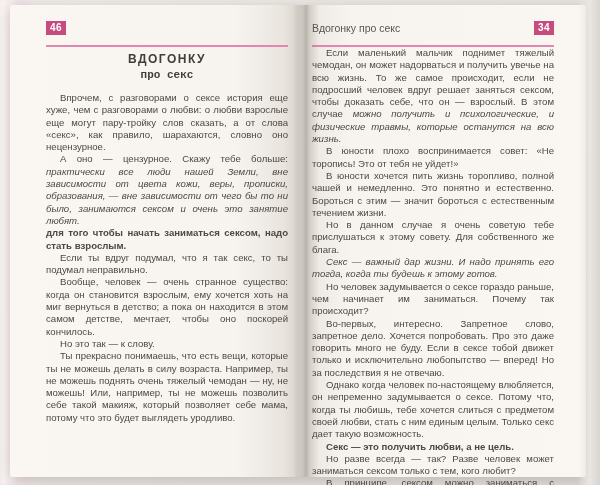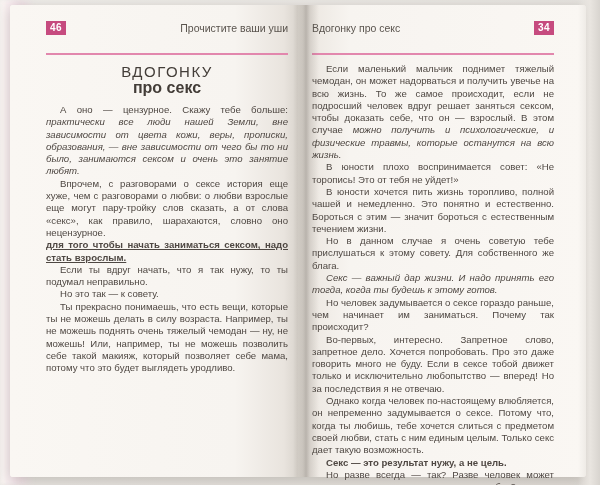--- a/index.html
+++ b/index.html
@@ -48,85 +48,85 @@
       rgba(110,102,94,0) 0%,
       rgba(110,102,94,.22) 38%,
       rgba(95,88,80,.34) 50%,
       rgba(110,102,94,.18) 66%,
       rgba(110,102,94,0) 100%);
     pointer-events:none;
   }
   .pg-header{
     display:flex;align-items:flex-end;
     border-bottom:2px solid #e287ad;
-    padding-bottom:18px;margin-bottom:8px;justify-content:space-between;
+    padding-bottom:10px;margin-bottom:0;justify-content:space-between;
   }
   .pg-num{
     background:#c64b7f;color:#fff;
     font-size:10px;font-weight:bold;
     padding:1px 4px;line-height:12px;
     letter-spacing:.5px;
   }
   .running{
     font-size:10.5px;color:#5a544e;line-height:14px;
   }
   .spacer{flex:1;}
   .chapter-title{text-align:center;margin:4px 0 9px 0;color:#433d38;}
-  .ct1{font-size:15px;font-weight:normal;letter-spacing:1.5px;line-height:17px;}
-  .ct2{font-size:16px;font-weight:bold;line-height:15px;}
+  .ct1{font-size:12px;font-weight:bold;letter-spacing:1.5px;line-height:17px;}
+  .ct2{font-size:11px;font-weight:bold;line-height:15px;font-family:Liberation Mono, monospace;}
   .body-text p.para{
     margin:0;font-size:9.6px;line-height:12.3px;
     text-align:justify;text-indent:14px;
   }
-  .body-text p.para.noindent{text-indent:0;text-decoration:underline;}
+  .body-text p.para.noindent{text-indent:0;}
   .b{font-weight:bold;}
   .i{font-style:italic;}
 </style>
 </head>
 <body>
 
 <div class="photo">
   <div class="spread">
 
     <div class="page page-left">
       <div class="pg-header">
         <span class="pg-num">46</span>
         <span class="spacer"></span>
-        <span class="running">Прочистите ваши уши</span>
       </div>
       <div class="chapter-title">
         <div class="ct1">ВДОГОНКУ</div>
         <div class="ct2">про секс</div>
       </div>
       <div class="body-text">
+          <p class="para"><span>Впрочем, с разговорами о сексе история еще хуже, чем с разговорами о любви: о любви взрослые еще могут пару-тройку слов сказать, а от слова «секс», как правило, шарахаются, словно оно нецензурное.</span></p>
           <p class="para"><span>А оно — цензурное. Скажу тебе больше: </span><span class="i">практически все люди нашей Земли, вне зависимости от цвета кожи, веры, прописки, образования, — вне зависимости от чего бы то ни было, занимаются сексом и очень это занятие любят.</span></p>
-          <p class="para"><span>Впрочем, с разговорами о сексе история еще хуже, чем с разговорами о любви: о любви взрослые еще могут пару-тройку слов сказать, а от слова «секс», как правило, шарахаются, словно оно нецензурное.</span></p>
           <p class="para noindent"><span class="b">для того чтобы начать заниматься сексом, надо стать взрослым.</span></p>
-          <p class="para"><span>Если ты вдруг начать, что я так нужу, то ты подумал неправильно.</span></p>
-          <p class="para"><span>Но это так — к совету.</span></p>
+          <p class="para"><span>Если ты вдруг подумал, что я так секс, то ты подумал неправильно.</span></p>
+          <p class="para"><span>Вообще, человек — очень странное существо: когда он становится взрослым, ему хочется хоть на миг вернуться в детство; а пока он находится в этом самом детстве, мечтает, чтобы оно поскорей кончилось.</span></p>
+          <p class="para"><span>Но это так — к слову.</span></p>
           <p class="para"><span>Ты прекрасно понимаешь, что есть вещи, которые ты не можешь делать в силу возраста. Например, ты не можешь поднять очень тяжелый чемодан — ну, не можешь! Или, например, ты не можешь позволить себе такой макияж, который позволяет себе мама, потому что это будет выглядеть уродливо.</span></p>
         </div>
     </div>
 
     <div class="page page-right">
       <div class="pg-header">
         <span class="running">Вдогонку про секс</span>
         <span class="spacer"></span>
         <span class="pg-num">34</span>
       </div>
       <div class="body-text">
           <p class="para"><span>Если маленький мальчик поднимет тяжелый чемодан, он может надорваться и получить увечье на всю жизнь. То же самое происходит, если не подросший человек вдруг решает заняться сексом, чтобы доказать себе, что он — взрослый. В этом случае </span><span class="i">можно получить и психологические, и физические травмы, которые останутся на всю жизнь.</span></p>
           <p class="para"><span>В юности плохо воспринимается совет: «Не торопись! Это от тебя не уйдет!»</span></p>
           <p class="para"><span>В юности хочется пить жизнь торопливо, полной чашей и немедленно. Это понятно и естественно. Бороться с этим — значит бороться с естественным течением жизни.</span></p>
           <p class="para"><span>Но в данном случае я очень советую тебе прислушаться к этому совету. Для собственного же блага.</span></p>
           <p class="para"><span class="i">Секс — важный дар жизни. И надо принять его тогда, когда ты будешь к этому готов.</span></p>
           <p class="para"><span>Но человек задумывается о сексе гораздо раньше, чем начинает им заниматься. Почему так происходит?</span></p>
           <p class="para"><span>Во-первых, интересно. Запретное слово, запретное дело. Хочется попробовать. Про это даже говорить много не буду. Если в сексе тобой движет только и исключительно любопытство — вперед! Но за последствия я не отвечаю.</span></p>
           <p class="para"><span>Однако когда человек по-настоящему влюбляется, он непременно задумывается о сексе. Потому что, когда ты любишь, тебе хочется слиться с предметом своей любви, стать с ним единым целым. Только секс дает такую возможность.</span></p>
-          <p class="para"><span class="b">Секс — это результат нужу, а не цель.</span></p>
+          <p class="para"><span class="b">Секс — это получить любви, а не цель.</span></p>
           <p class="para"><span>Но разве всегда — так? Разве человек может заниматься сексом только с тем, кого любит?</span></p>
           <p class="para"><span>В принципе, сексом можно заниматься с человеком, даже если ты его не любишь. При желании можно заниматься сексом с любым человеком. Однако секс с любимым человеком отличается от просто секса так же, как изысканное блюдо от сырой картошки. Можно ведь</span></p>
         </div>
     </div>
 
     <div class="spine"></div>
   </div>
 </div>
 
 </body></html>

